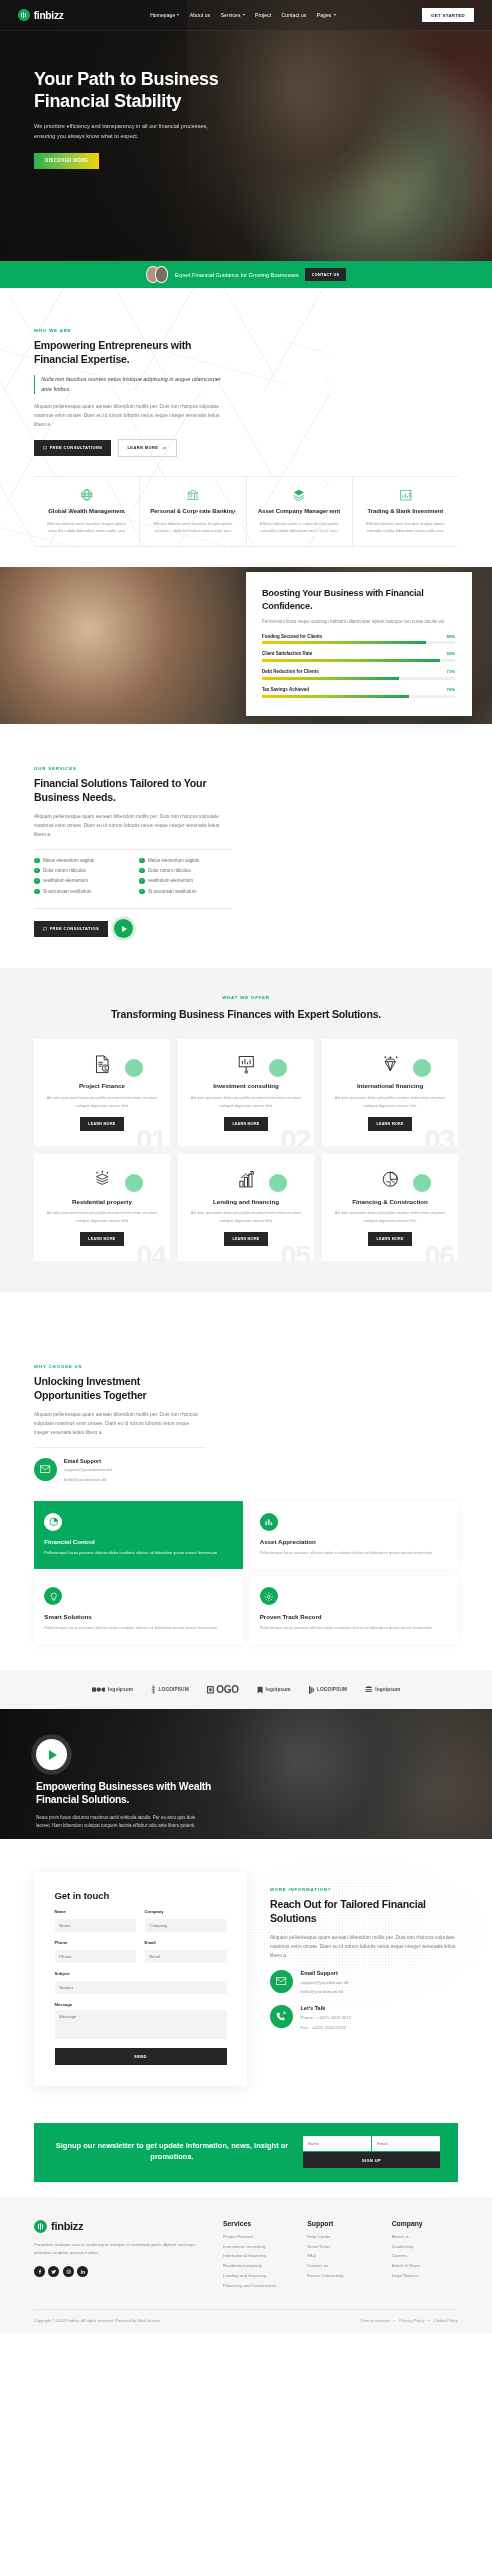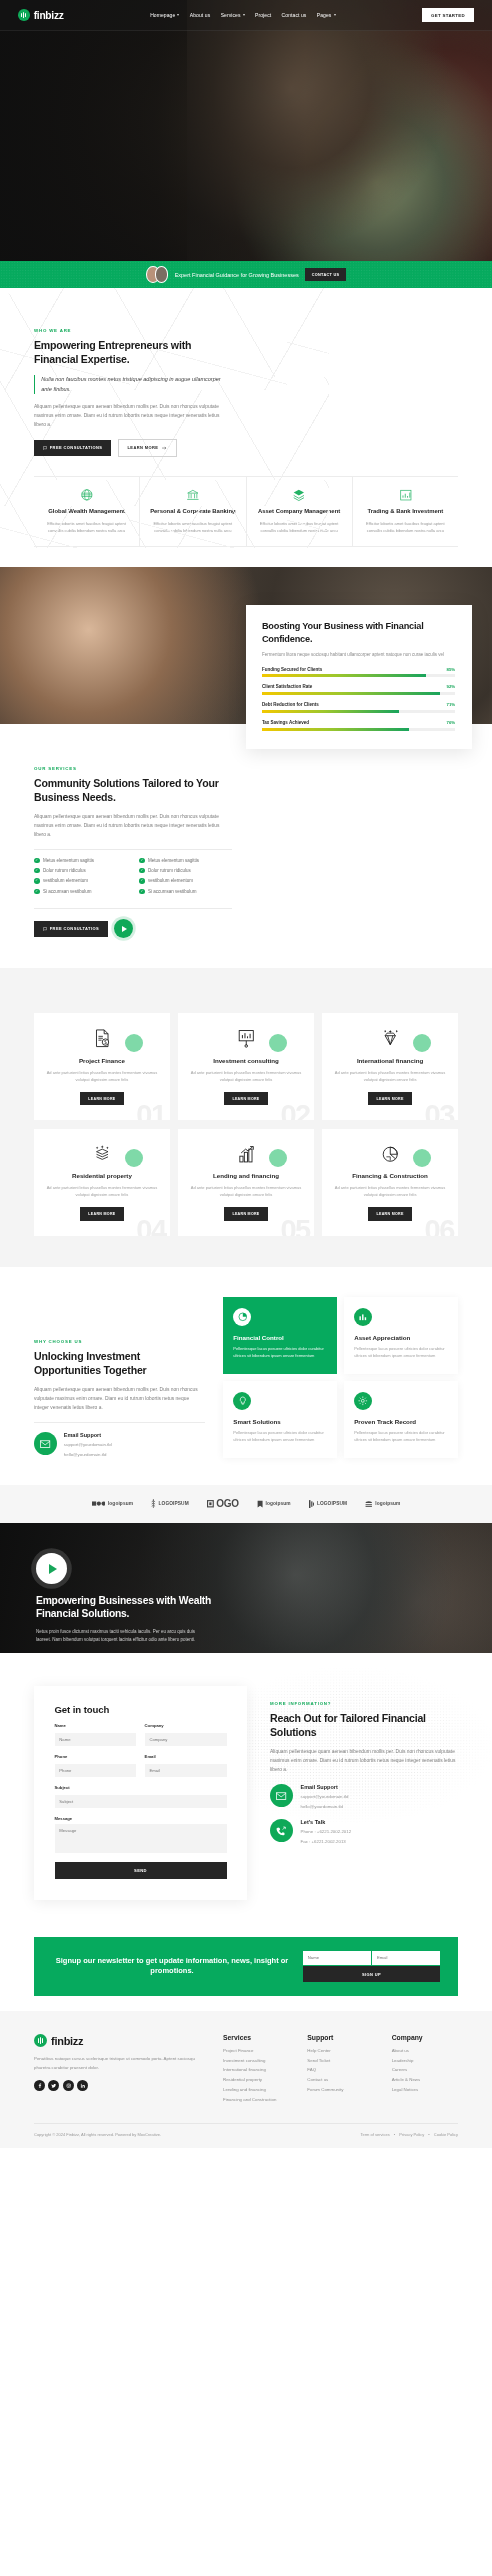--- a/index.html
+++ b/index.html
@@ -148,21 +148,21 @@
   
   .boost{ position:relative; height:157px; }
   .boost-bg{
     position:absolute; inset:0;
     background:
       radial-gradient(circle at 18% 40%, #d9b79a 0%, #8d6a4f 20%, transparent 42%),
       radial-gradient(circle at 80% 30%, #5d5246 0%, #3a332c 30%, transparent 60%),
       linear-gradient(120deg,#2a2522 0%,#4e443a 48%,#7c6b57 100%);
   }
   .boost-card{
-    position:absolute; right:20.5px; top:38px; width:226px; background:#fff; padding:15px 16.4px 18px;
+    position:absolute; right:20.5px; top:5px; width:226px; background:#fff; padding:15px 16.4px 18px;
     box-shadow:0 4.1px 18px rgba(0,0,0,.10);
   }
   .boost-h{ font-size:9.2px; line-height:1.32; font-weight:700; letter-spacing:-0.2px; color:#1a1a1a;}
   .boost-p{ font-size:4.5px;line-height:1.8;color:#8c8c8c;margin-top:6.2px;}
   .bar-item{ margin-top:7.5px; }
   .bar-top{ display:flex; justify-content:space-between; align-items:baseline; }
   .bar-name{ font-size:4.5px; font-weight:700; color:#1f1f1f; }
   .bar-pct{ font-size:4.3px; font-weight:700; color:#17a65a; }
   .bar-track{ height:2.7px; background:#efefef; margin-top:2.7px; position:relative; }
   .bar-fill{ height:2.7px; background:linear-gradient(90deg,#f2c800 0%,#9ec72c 45%,#19a45c 100%); }
@@ -222,21 +222,21 @@
   .ocard-blob{ position:absolute; width:18px;height:18px;border-radius:50%;background:#7fd9a8; right:15px; bottom:-2.7px;}
   .ocard-title{ font-size:6.2px;font-weight:700;color:#1f1f1f; position:relative; }
   .ocard-desc{ font-size:4px;line-height:1.85;color:#a0a0a0;margin-top:4.8px;position:relative;}
   .ocard-btn{
     background:#262626;color:#fff;border:0;font-size:3.6px;font-weight:700;letter-spacing:0.3px;
     padding:4.8px 8.2px;margin-top:8.2px;cursor:pointer;position:relative;
   }
 
   
   .why{ padding:30px 0 27px; background:#fff; }
-  .why-row{ display:flex; gap:18px; }
+  .why-row{ display:flex; gap:18px;flex-direction:column; }
   .why-left{ width:171px; padding-top:42px; }
   .email-block{ display:flex; gap:6.8px; align-items:flex-start; margin-top:9.6px; padding-top:9.6px; border-top:0.7px solid #ebebeb;}
   .circ{
     width:23px;height:23px;border-radius:50%;background:#0fa958;display:flex;align-items:center;justify-content:center;flex:none;
   }
   .eb-title{ font-size:5.5px;font-weight:700;color:#1f1f1f;}
   .eb-line{ font-size:4.4px;color:#969696;margin-top:2.7px;line-height:1.6;}
   .why-right{ display:grid; grid-template-columns:1fr 1fr; gap:6.8px; flex:1; }
   .wcard{ background:#fff; padding:11.6px 10.3px 12.3px; box-shadow:0 1.4px 8.2px rgba(0,0,0,.06); }
   .wcard.green{ background:#06aa5e; box-shadow:none; }
@@ -380,20 +380,25 @@
             <span>Contact us</span>
           </div>
         <div class="nav-item">
             <span>Pages</span>
             <span class="caret"></span>
           </div>
       </nav>
       <button class="get-started">GET STARTED</button>
     </div>
 
+    <div class="hero-body">
+      <h1 class="hero-title">Your Path to Business Financial Stability</h1>
+      <p class="hero-sub">We prioritize efficiency and transparency in all our financial processes, ensuring you always know what to expect.</p>
+      <button class="btn-grad">DISCOVER MORE</button>
+    </div>
   </section>
 
   <section class="strip">
     <div class="avatars">
       <div class="av"></div>
       <div class="av"></div>
     </div>
     <div class="strip-text">Expert Financial Guidance for Growing Businesses</div>
     <button class="strip-btn">CONTACT US</button>
   </section>
@@ -516,21 +521,21 @@
           </div>
       </div>
     </div>
   </section>
 
   <section class="tailor">
     <div class="container">
       <div class="tailor-row">
         <div class="tailor-right">
           <div class="eyebrow">OUR SERVICES</div>
-          <h2 class="h2">Community Solutions Tailored to Your Business Needs.</h2>
+          <h2 class="h2">Financial Solutions Tailored to Your Business Needs.</h2>
           <p class="para">Aliquam pellentesque quam aenean bibendum mollis per. Duis non rhoncus vulputate maximus enim ornare. Diam eu id rutrum lobortis netus neque integer venenatis letius libero a.</p>
           <div class="hr"></div>
           <div class="ticks">
             <div class="tick-col">
               <div class="tick">
                   <span class="tick-ico">✓</span>
                   <span>Metus elementum sagittis</span>
                 </div>
               <div class="tick">
                   <span class="tick-ico">✓</span>
@@ -576,20 +581,24 @@
                 <span class="play-tri"></span>
               </div>
           </div>
         </div>
       </div>
     </div>
   </section>
 
   <section class="offer">
     <div class="container">
+      <div class="center">
+        <div class="eyebrow">WHAT WE OFFER</div>
+        <h2 class="h2c">Transforming Business Finances with Expert Solutions.</h2>
+      </div>
       <div class="grid3">
 
         <div class="ocard">
           <div class="ocard-num">01</div>
           <div class="ocard-ico">
               <div class="ocard-blob"></div>
             <svg width="20.5" height="20.5" viewBox="0 0 32 32" style="position:relative">
                 <path d="M7 3h12l6 6v20H7z" fill="none" stroke="#1f1f1f" stroke-width="1.4"></path>
                 <path d="M19 3v6h6" fill="none" stroke="#1f1f1f" stroke-width="1.4"></path>
                 <path d="M10 13h7M10 16h7M10 19h5" stroke="#1f1f1f" stroke-width="1.3"></path>

